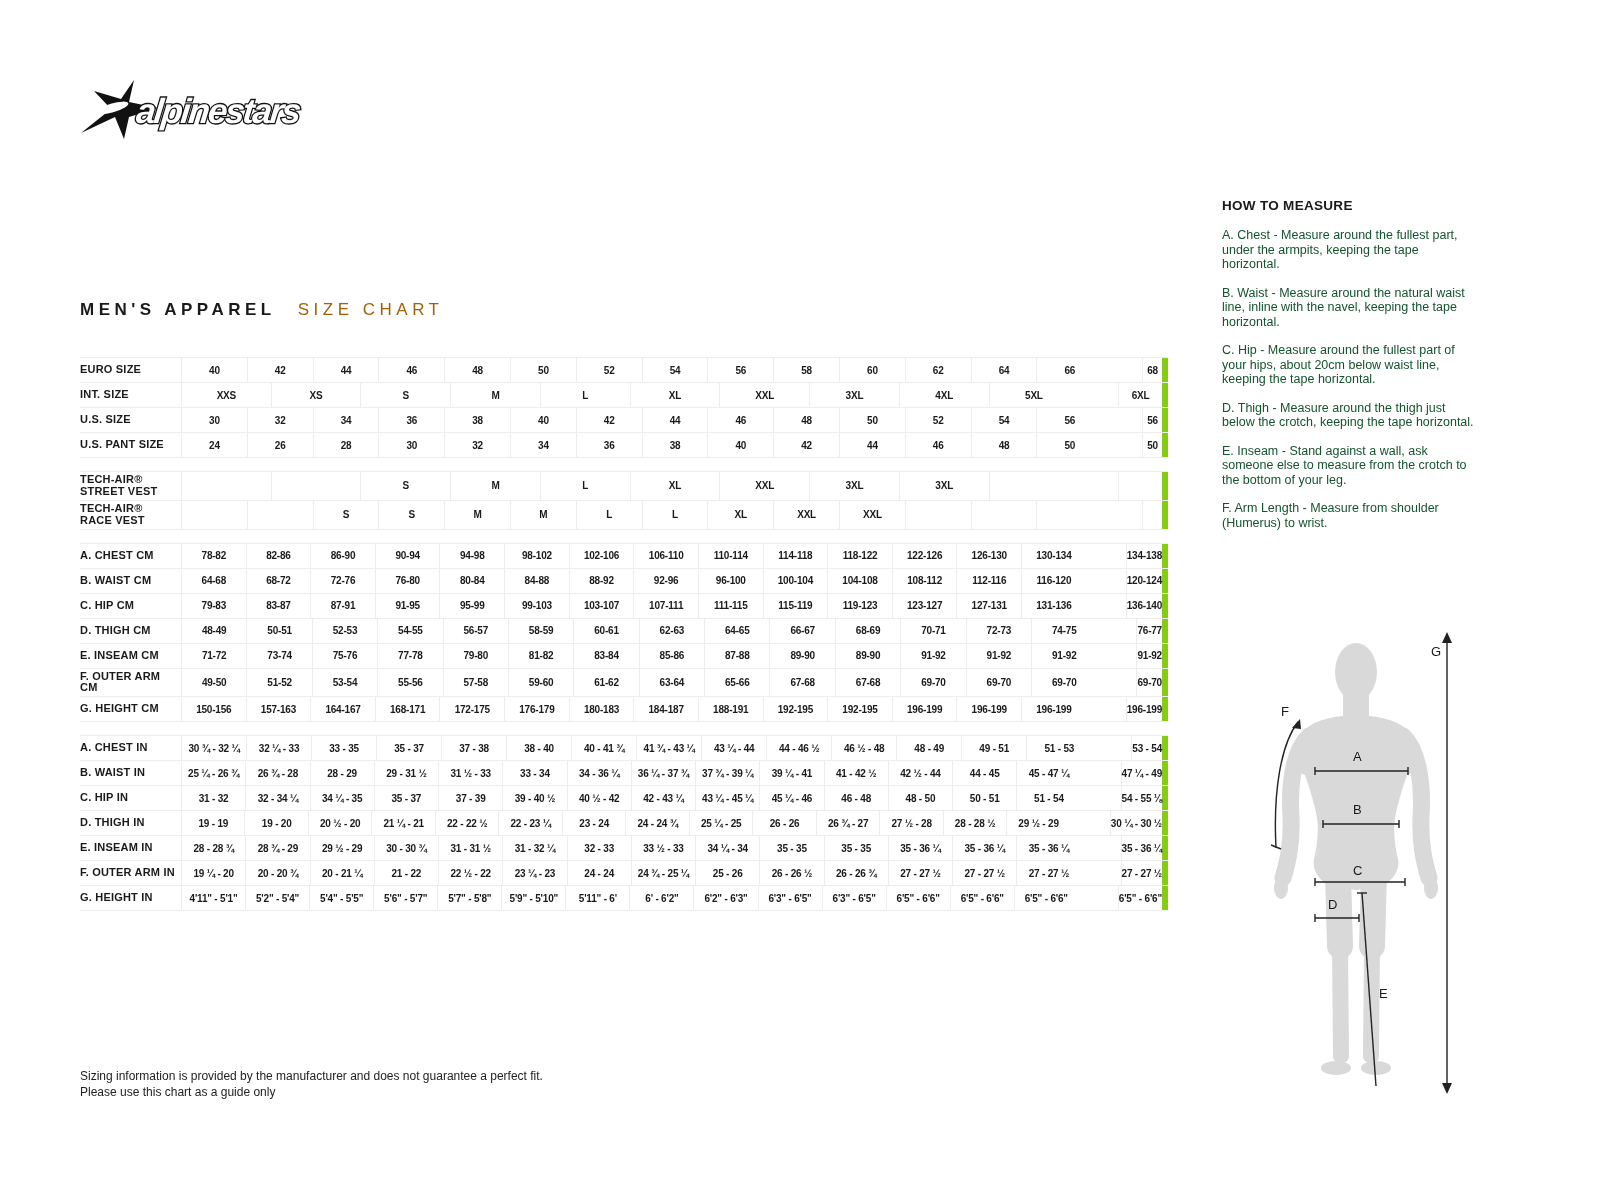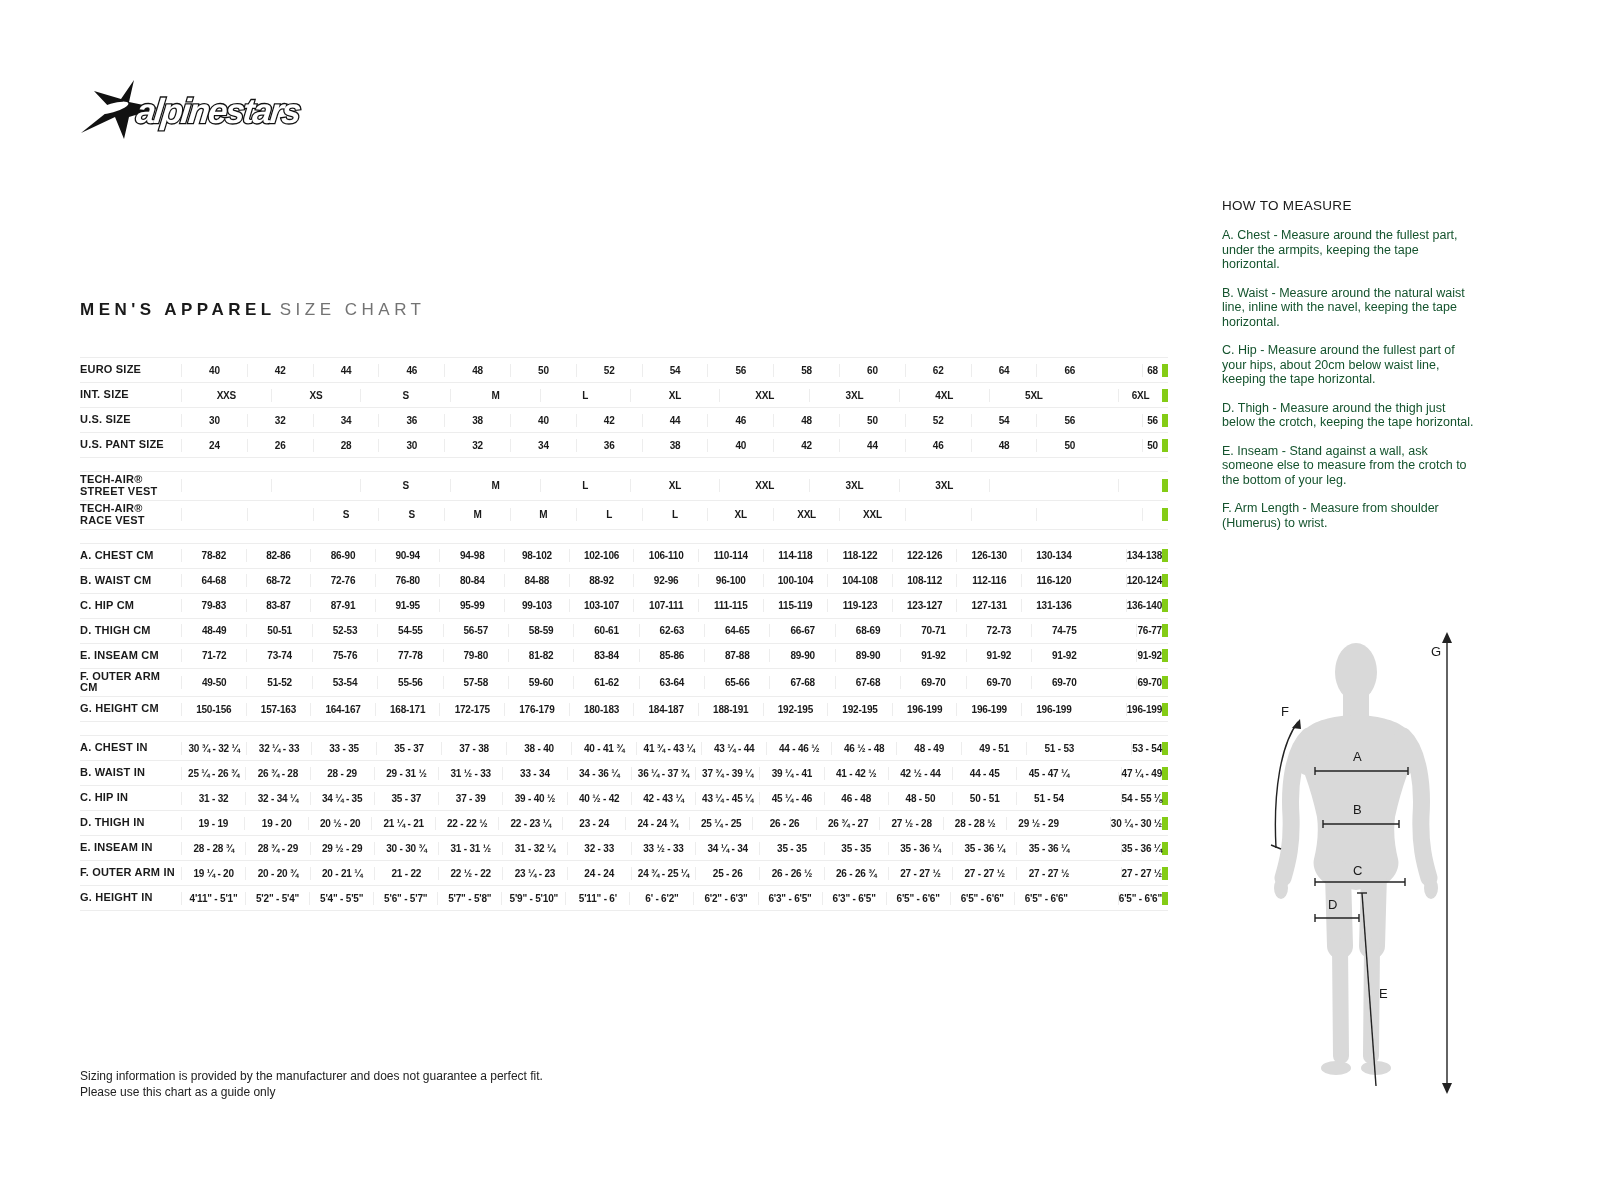--- a/index.html
+++ b/index.html
@@ -1,34 +1,34 @@
 <!DOCTYPE html>
 <html><head>
 <meta charset="utf-8">
 <style>
   html,body{margin:0;padding:0;background:#fff;}
   body{width:1600px;height:1200px;position:relative;overflow:hidden;
        font-family:"Liberation Sans",sans-serif;color:#1a1a1a;}
   .logo{position:absolute;left:78px;top:78px;width:270px;height:64px;}
   .title{position:absolute;left:80px;top:300px;font-size:17px;margin:0;white-space:nowrap;}
   .title .t1{font-weight:800;letter-spacing:4.5px;}
-  .title .t2{font-weight:400;letter-spacing:4.5px;color:#737373;margin-left:4px;}
+  .title .t2{font-weight:400;letter-spacing:4.5px;color:#a16207;margin-left:22px;}
   #size-table{position:absolute;left:80px;top:357px;width:1088px;}
   .block{border-top:1px solid #ededed;margin-bottom:13px;}
-  .trow{display:flex;border-bottom:1px solid #ededed;min-height:24px;align-items:center;}
+  .trow{display:flex;border-bottom:1px solid #ededed;min-height:24px;}
   .rlabel{flex:0 0 101px;width:101px;font-size:11px;font-weight:700;display:flex;
           align-items:center;line-height:1.08;padding:2px 4px 2px 0;box-sizing:border-box;
           letter-spacing:.2px;}
   .cells{flex:1;display:grid;grid-template-columns:repeat(var(--n),1fr);}
   .cell{border-left:1px solid #ededed;font-size:10px;font-weight:700;display:flex;
         align-items:center;justify-content:center;text-align:center;
         letter-spacing:-.2px;padding:1px 0;white-space:nowrap;}
   .cells .cell:last-child{border-right:6px solid #84cc16;margin-left:40px;}
   .measure{position:absolute;left:1222px;top:198px;width:256px;}
-  .measure h2{font-size:13.5px;font-weight:400;margin:0 0 15px 0;letter-spacing:.3px;}
+  .measure h2{font-size:13.5px;font-weight:700;margin:0 0 15px 0;letter-spacing:.3px;}
   .measure p{font-size:12.5px;line-height:14.5px;margin:0 0 14px 0;color:#14532d;}
   .figure{position:absolute;left:1235px;top:616px;}
   .footer{position:absolute;left:80px;top:1068px;font-size:12px;line-height:16px;color:#222;}
   .logo svg text{font-family:"Liberation Sans",sans-serif;}
   .figure text{font-size:13px;fill:#1a1a1a;}
 </style>
 </head>
 <body>
 
 <div class="logo">

